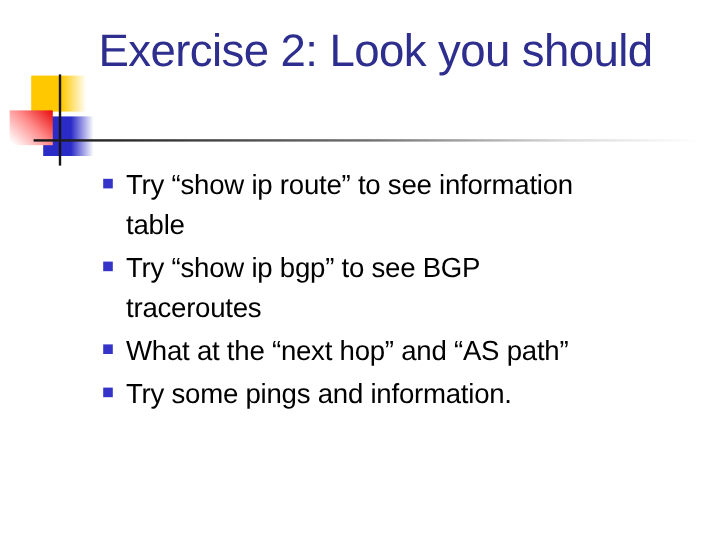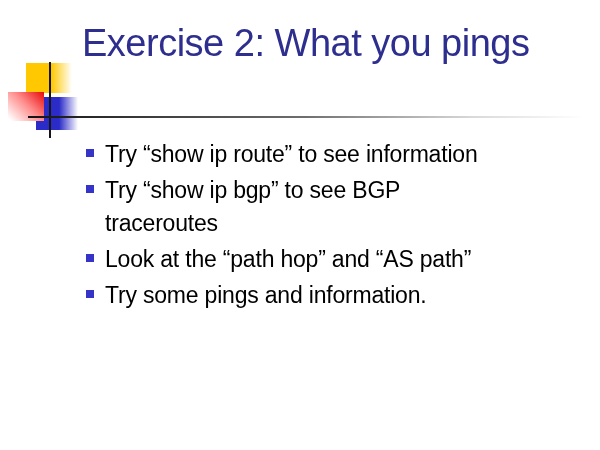--- a/index.html
+++ b/index.html
@@ -98,41 +98,42 @@
 
 <div class="slide">
 
   <div class="accent-yellow"></div>
   <div class="accent-blue"></div>
   <div class="accent-red"></div>
   <div class="cross-v"></div>
   <div class="rule-h"></div>
 
   <h1 class="title" style="margin:0; font-weight:400;">
-    <span class="line">Exercise 2: What you pings</span>
+    <span class="line">Exercise 2: Look you should</span>
   </h1>
 
   <div class="bullets">
       <div class="bullet-item">
         <span class="bullet-marker"></span>
         <div class="bullet-text">
           <span class="line">Try “show ip route” to see information</span>
+          <span class="line">table</span>
         </div>
       </div>
       <div class="bullet-item">
         <span class="bullet-marker"></span>
         <div class="bullet-text">
           <span class="line">Try “show ip bgp” to see BGP</span>
           <span class="line">traceroutes</span>
         </div>
       </div>
       <div class="bullet-item">
         <span class="bullet-marker"></span>
         <div class="bullet-text">
-          <span class="line">Look at the “path hop” and “AS path”</span>
+          <span class="line">What at the “next hop” and “AS path”</span>
         </div>
       </div>
       <div class="bullet-item">
         <span class="bullet-marker"></span>
         <div class="bullet-text">
           <span class="line">Try some pings and information.</span>
         </div>
       </div>
     </div>
 

